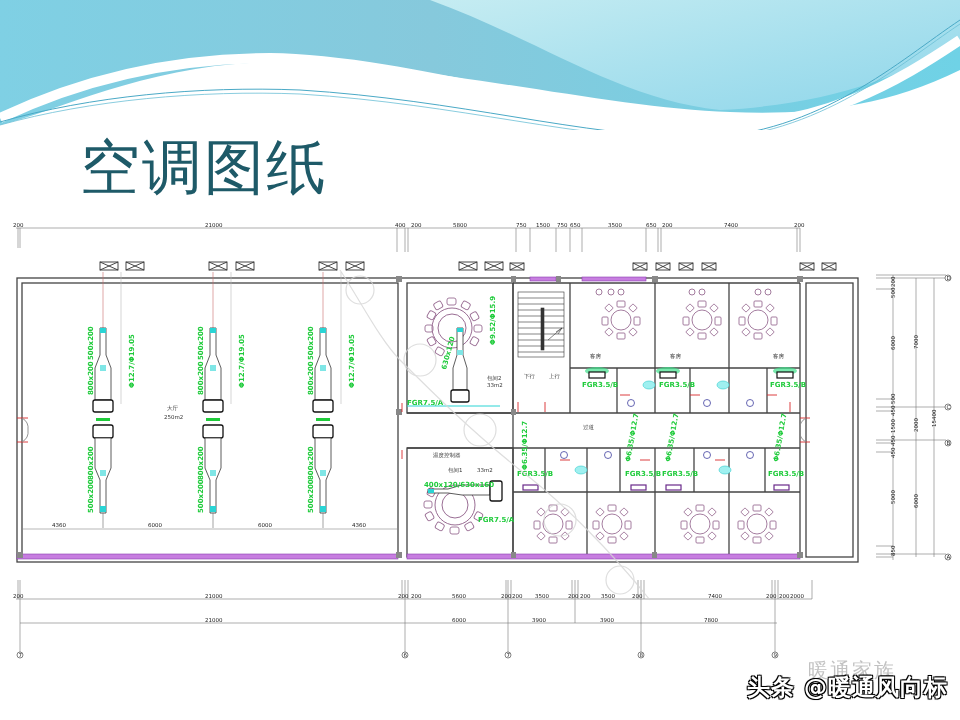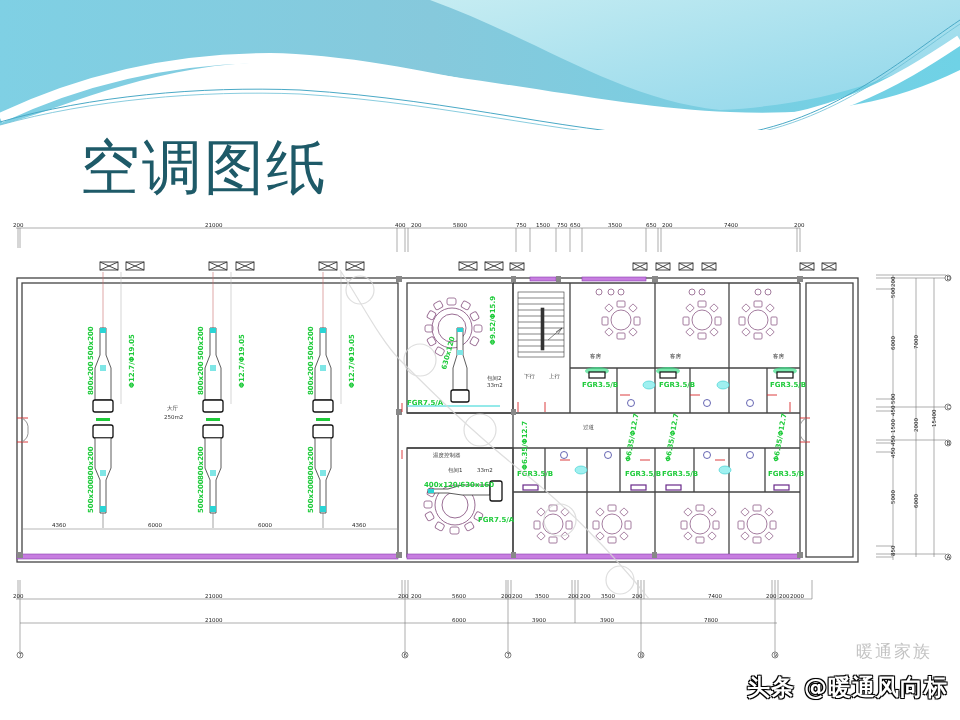--- a/index.html
+++ b/index.html
@@ -2,22 +2,22 @@
 <html><head>
 <meta charset="utf-8">
 <style>
   html,body{margin:0;padding:0;}
   body{width:960px;height:720px;position:relative;overflow:hidden;background:#fff;font-family:"DejaVu Sans",sans-serif;}
   .banner{position:absolute;left:0;top:0;width:960px;height:130px;}
   .title{position:absolute;left:80px;top:132px;font-family:Liberation Sans, sans-serif;font-size:60px;color:#1e5a68;letter-spacing:2px;line-height:72px;}
   .drawing{position:absolute;left:0;top:210px;width:960px;height:470px;}
   .watermark{position:absolute;left:738px;top:672px;font-size:23px;color:#fff;font-weight:bold;
     text-shadow:1px 1px 0 #000,-1px -1px 0 #000,1px -1px 0 #000,-1px 1px 0 #000,0 0 2px #000;letter-spacing:1px;margin-left:9px;}
-  .wm-ghost{position:absolute;left:808px;top:640px;font-size:17px;color:transparent;
-    text-shadow:0 0 0 rgba(80,80,80,.35);letter-spacing:2px;margin-left:48px;}
+  .wm-ghost{position:absolute;left:808px;top:657px;font-size:20px;color:transparent;
+    text-shadow:0 0 0 rgba(80,80,80,.35);letter-spacing:2px;}
   .dim{font-family:"DejaVu Sans",sans-serif;font-size:5.5px;fill:#222;}
   .gtxt{font-family:"DejaVu Sans",sans-serif;font-size:7px;fill:#1ecb3a;font-weight:bold;}
   .rtxt{font-family:"DejaVu Sans",sans-serif;font-size:5.5px;fill:#333;}
 </style>
 </head>
 <body>
 
 <svg class="banner" viewBox="0 0 960 130" preserveAspectRatio="none">
   <defs>
     <linearGradient id="g1" x1="0" y1="0" x2="1" y2="0">

